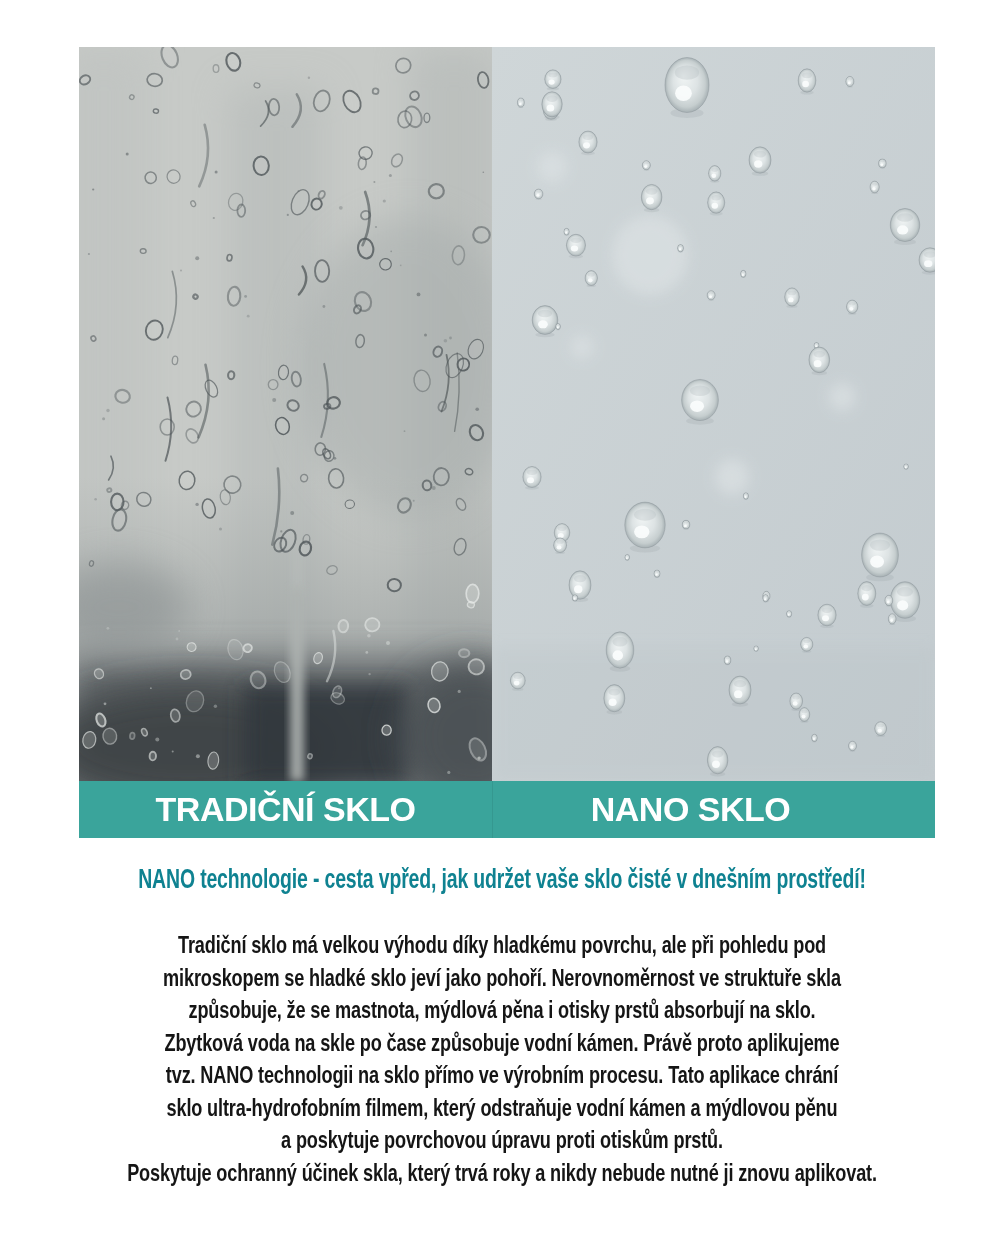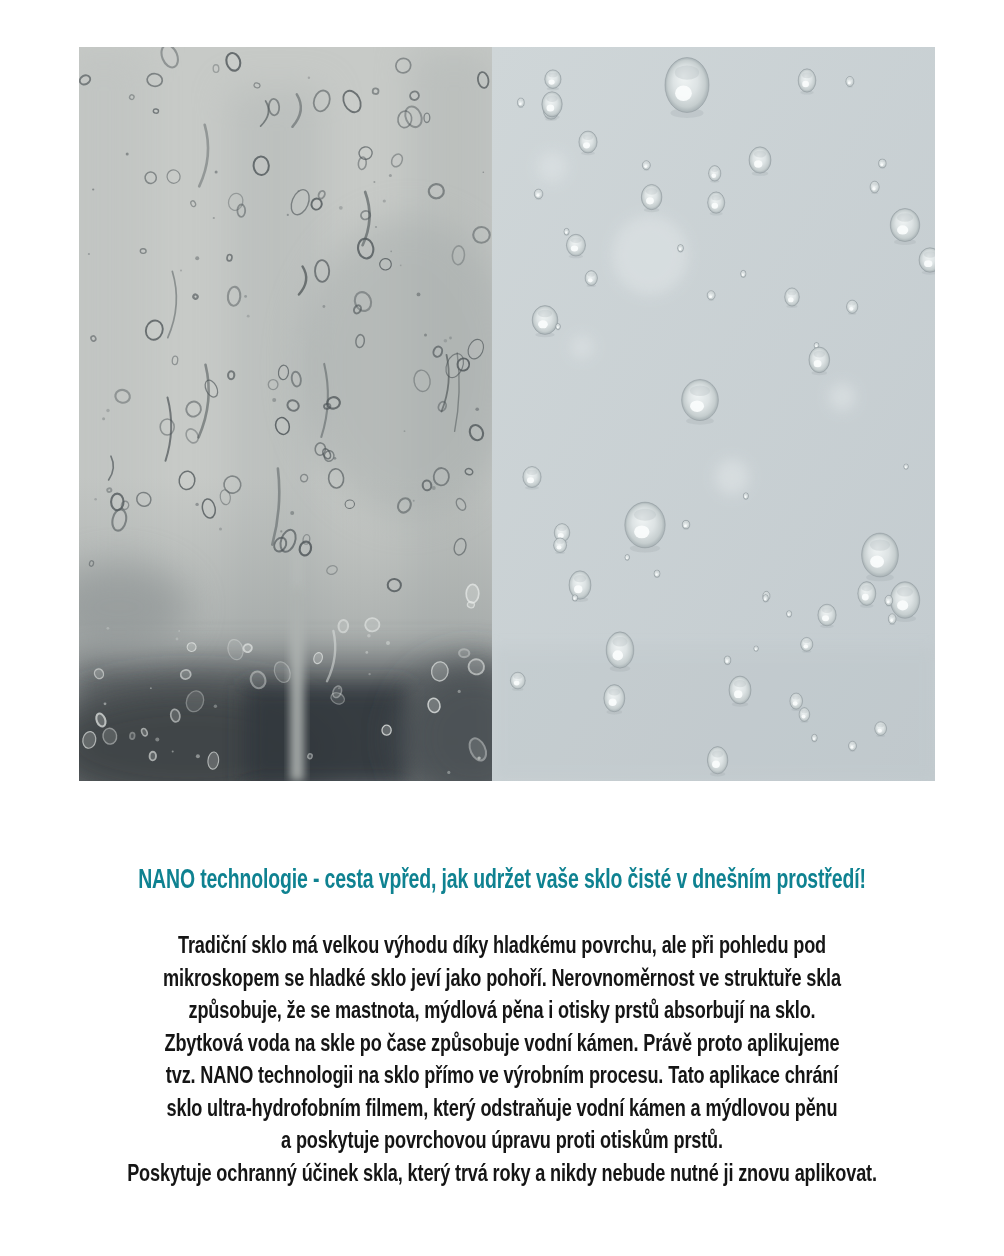--- a/index.html
+++ b/index.html
@@ -548,20 +548,24 @@
           <ellipse cx="396.7955261124298" cy="558.7635833584503" rx="2.965479665026031" ry="0.9366372415979616" fill="#95a0a3" opacity="0.22"></ellipse>
           <ellipse cx="396.7955261124298" cy="553.4559723227285" rx="3.953972886701375" ry="5.203540231099787" fill="url(#dropg)" stroke="rgba(125,136,139,0.5)" stroke-width="0.7"></ellipse>
           <ellipse cx="396.7955261124298" cy="551.1143792187336" rx="2.174685087685756" ry="1.3529204600859446" fill="#b4bdc0" opacity="0.35"></ellipse>
           <ellipse cx="396.1628904505576" cy="555.0170343920585" rx="1.5025096969465224" ry="1.4569912647079404" fill="#fbfdfd" opacity="0.9"></ellipse>
           <ellipse cx="357.8614865450654" cy="39.65019925738621" rx="3.053240259941316" ry="0.9144375039794838" fill="#95a0a3" opacity="0.22"></ellipse>
           <ellipse cx="357.8614865450654" cy="34.4683867348358" rx="4.070987013255088" ry="5.0802083554415765" fill="url(#dropg)" stroke="rgba(125,136,139,0.5)" stroke-width="0.7"></ellipse>
           <ellipse cx="357.8614865450654" cy="32.18229297488709" rx="2.2390428572902987" ry="1.32085417241481" fill="#b4bdc0" opacity="0.35"></ellipse>
           <ellipse cx="357.2101286229446" cy="35.99244924146828" rx="1.5469750650369336" ry="1.4224583395236416" fill="#fbfdfd" opacity="0.9"></ellipse>
         </svg>
     </div>
+    <div class="banner">
+      <div class="banner-half left">TRADIČNÍ SKLO</div>
+      <div class="banner-half right">NANO SKLO</div>
+    </div>
   </div>
 
   <div class="heading-wrap">
     <h1 class="heading">NANO technologie - cesta vpřed, jak udržet vaše sklo čisté v dnešním prostředí!</h1>
   </div>
 
   <div class="body-wrap">
     <p class="body-text">Tradiční sklo má velkou výhodu díky hladkému povrchu, ale při pohledu pod
 mikroskopem se hladké sklo jeví jako pohoří. Nerovnoměrnost ve struktuře skla
 způsobuje, že se mastnota, mýdlová pěna i otisky prstů absorbují na sklo.

